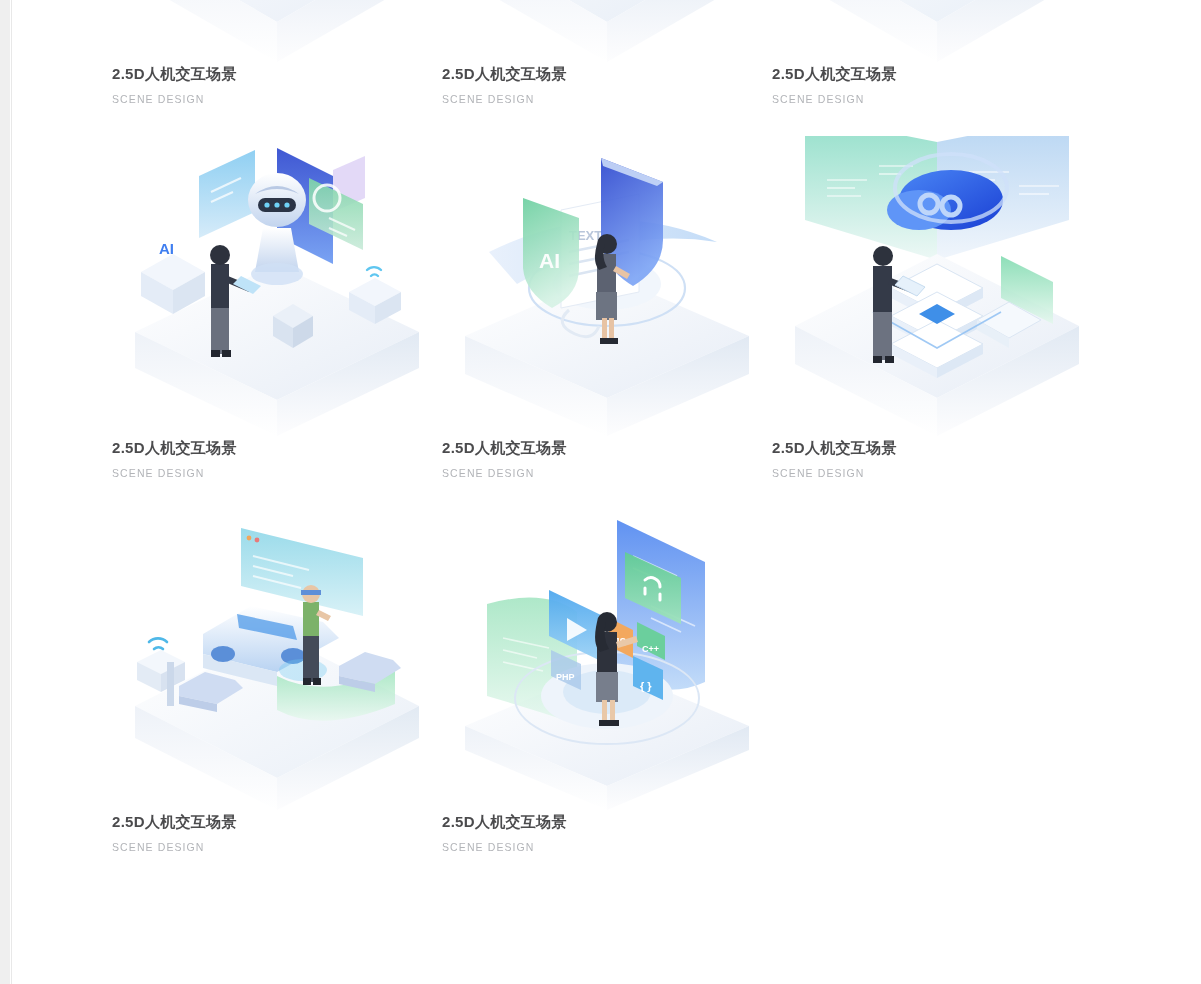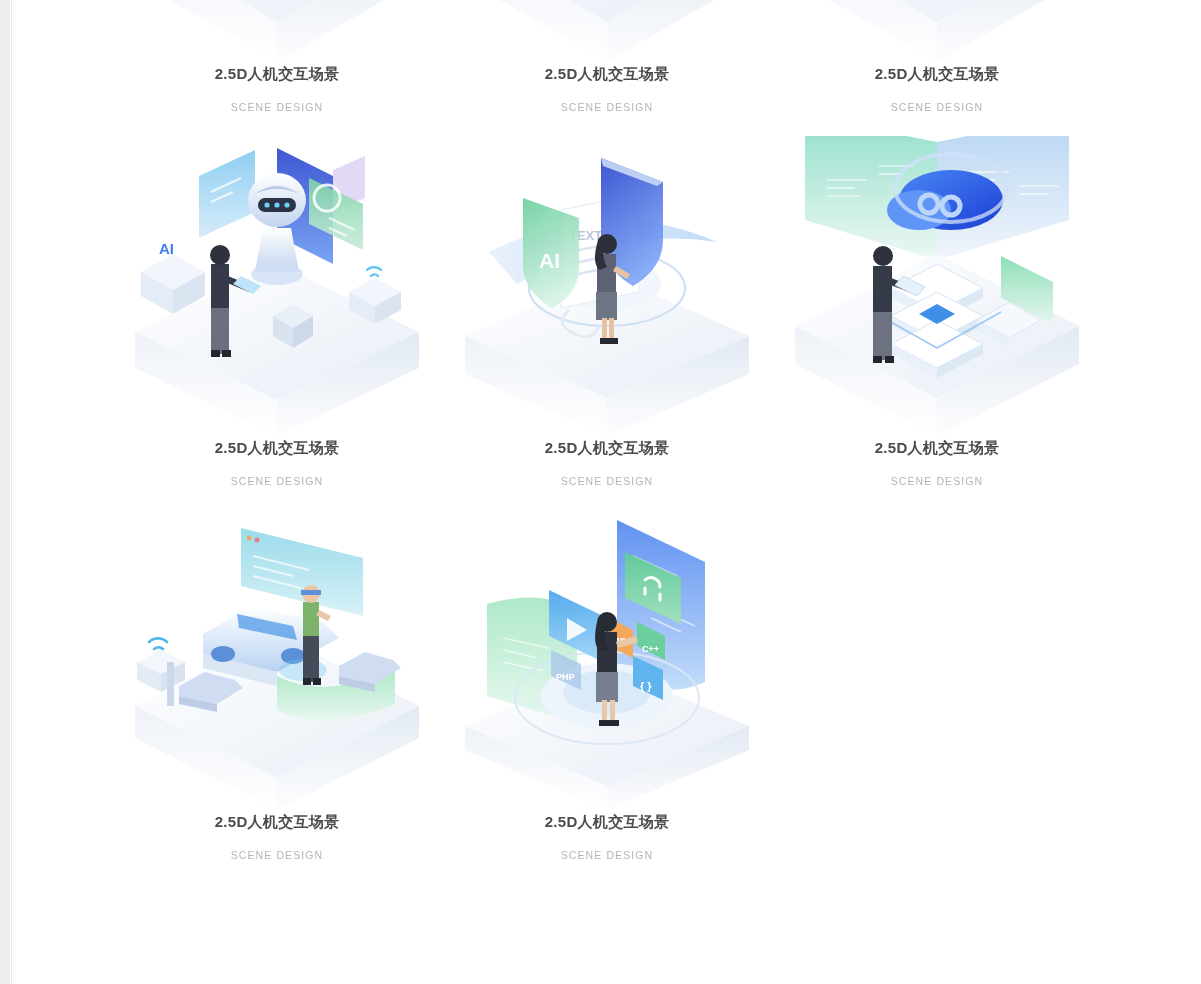--- a/index.html
+++ b/index.html
@@ -56,38 +56,37 @@
   .thumb {
     position:relative;
     width:300px; height:300px;
     display:block;
     margin:0 auto;
   }
   .thumb svg { display:block; width:300px; height:300px; }
 
   .caption {
     width:100%;
-    text-align:center;
     margin-top:2px;
   }
   .card-title {
     font-size:15px;
     font-weight:700;
     color:#4b4b4d;
     letter-spacing:0.3px;
     line-height:20px;
     white-space:nowrap;
   }
   .card-sub {
     font-size:10.5px;
     font-weight:400;
     color:#b2b4b8;
     letter-spacing:1.1px;
     line-height:15px;
-    margin-top:16px;
+    margin-top:8px;
     white-space:nowrap;
   }
 </style>
 </head>
 <body>
 
 <div id="page">
 
   <div class="gutter"></div>
   <div class="gutter-rule"></div>

